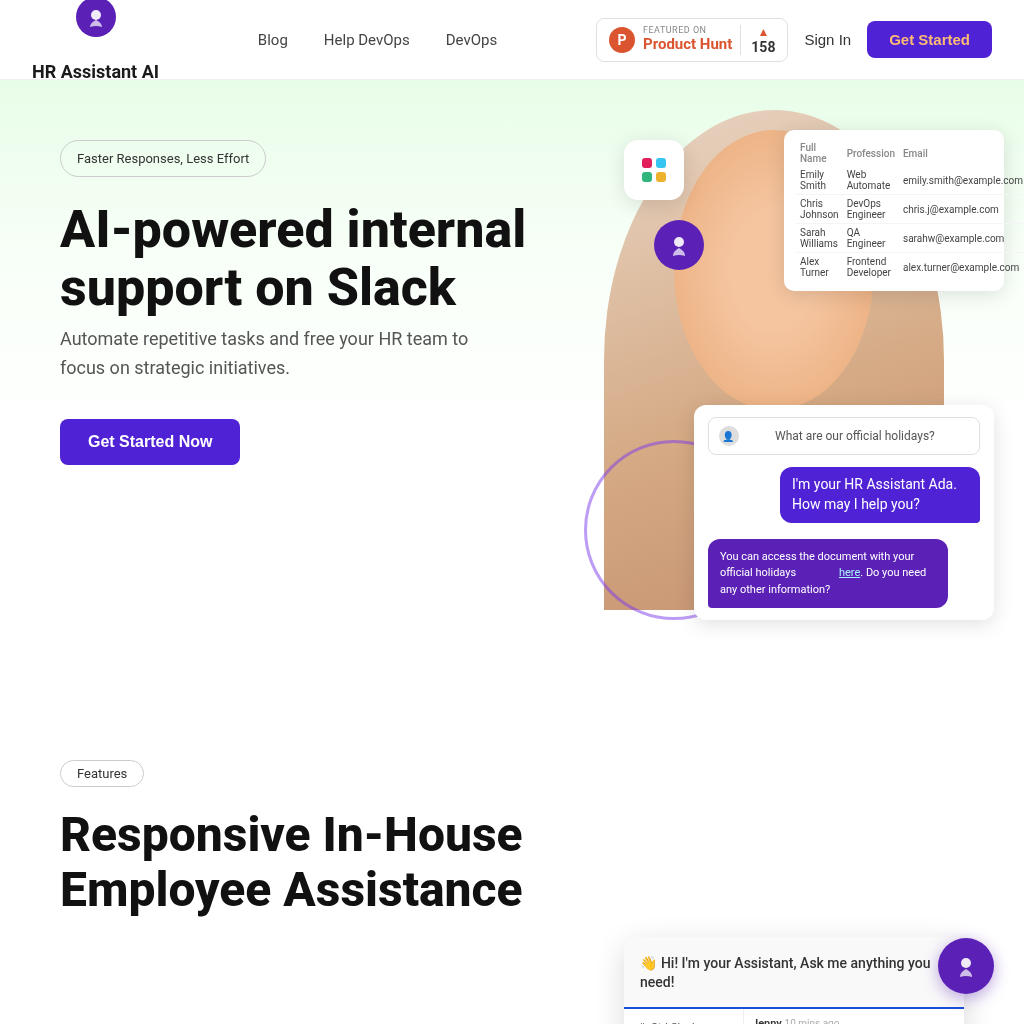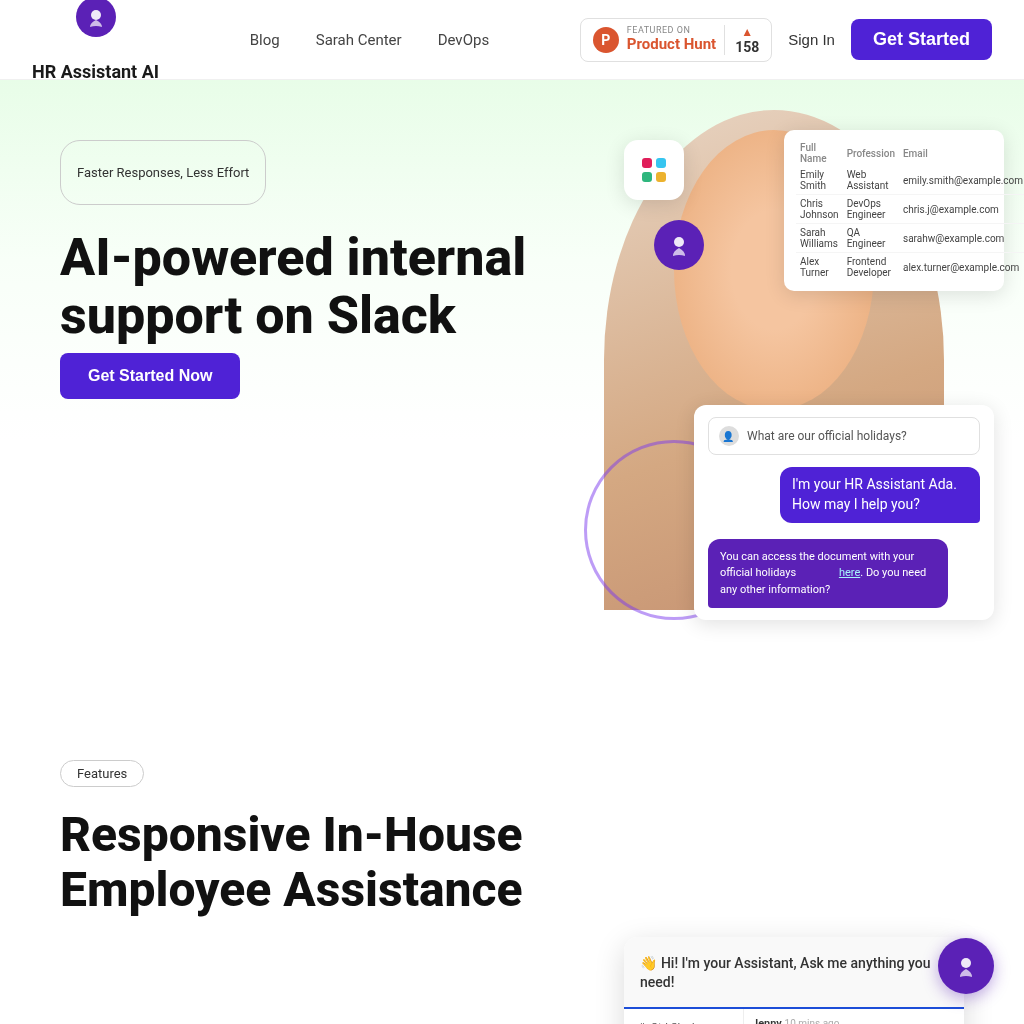--- a/index.html
+++ b/index.html
@@ -110,42 +110,42 @@
     .sign-in-btn {
       background: transparent;
       border: none;
       color: #333;
       font-size: 15px;
       cursor: pointer;
       font-weight: 500;
     }
     .get-started-nav-btn {
       background: #4f22d6;
-      color: #ffffff;
+      color: #fdba74;
       border: none;
       border-radius: 8px;
       padding: 10px 22px;
-      font-size: 18px;
+      font-size: 15px;
       font-weight: 600;
       cursor: pointer;
     }
 
     
     .hero {
       position: relative;
       padding: 60px 60px 0 60px;
       min-height: 600px;
       background: linear-gradient(180deg, #f0fdf0 0%, #ffffff 40%);
       overflow: hidden;
     }
     .hero-badge {
       display: inline-block;
       border: 1.5px solid #ccc;
       border-radius: 20px;
-      padding: 24px 16px;
+      padding: 10px 16px;
       font-size: 13px;
       color: #333;
       margin-bottom: 24px;
     }
     .hero-title {
       font-size: 52px;
       font-weight: 800;
       color: #111;
       line-height: 1.12;
       max-width: 480px;
@@ -298,20 +298,21 @@
       border-radius: 50%;
       display: flex;
       align-items: center;
       justify-content: center;
       font-size: 10px;
       color: #666;
     }
     .chat-input-text {
       font-size: 12px;
       color: #555;
+      margin-left: 28px;
     }
     .chat-bubble-right {
       background: #4f22d6;
       color: white;
       border-radius: 12px 12px 4px 12px;
       padding: 8px 12px;
       font-size: 14px;
       line-height: 1.4;
       margin-bottom: 8px;
       margin-left: auto;
@@ -452,21 +453,21 @@
       <svg width="24" height="24" viewBox="0 0 24 24" fill="none">
         <circle cx="12" cy="10" r="5" fill="white" opacity="0.9"></circle>
         <path d="M12 15 Q6 18 6 22 Q12 20 18 22 Q18 18 12 15Z" fill="white" opacity="0.7"></path>
       </svg>
     </div>
     <span class="logo-text">HR Assistant AI</span>
   </div>
 
   <div class="nav-links">
     <a href="#">Blog</a>
-    <a href="#">Sarah Center</a>
+    <a href="#">Help DevOps</a>
     <a href="#">DevOps</a>
   </div>
 
   <div class="nav-right">
     <div class="product-hunt-badge">
       <div class="ph-logo">P</div>
       <div class="ph-text-col">
         <span class="ph-featured">FEATURED ON</span>
         <span class="ph-name">Product Hunt</span>
       </div>
@@ -476,20 +477,21 @@
       </div>
     </div>
     <button class="sign-in-btn">Sign In</button>
     <button class="get-started-nav-btn">Get Started</button>
   </div>
 </nav>
 
 <section class="hero hero-bg">
   <span class="hero-badge">Faster Responses, Less Effort</span>
   <h1 class="hero-title">AI-powered internal support on Slack</h1>
+  <p class="hero-subtitle">Automate repetitive tasks and free your HR team to focus on strategic initiatives.</p>
   <button class="hero-cta-btn">Get Started Now</button>
 
   
   <div class="hero-visual">
 
     <div class="hero-person"></div>
 
     <div class="floating-slack">
       <svg width="32" height="32" viewBox="0 0 32 32">
         <rect x="4" y="4" width="10" height="10" rx="3" fill="#e01e5a"></rect>
@@ -513,21 +515,21 @@
         <thead>
           <tr>
             <th>Full Name</th>
             <th>Profession</th>
             <th>Email</th>
           </tr>
         </thead>
         <tbody id="table-body">
         <tr>
               <td>Emily Smith</td>
-              <td>Web Assistant</td>
+              <td>Web Automate</td>
               <td>emily.smith@example.com</td>
             </tr>
             <tr>
               <td>Chris Johnson</td>
               <td>DevOps Engineer</td>
               <td>chris.j@example.com</td>
             </tr>
             <tr>
               <td>Sarah Williams</td>
               <td>QA Engineer</td>

